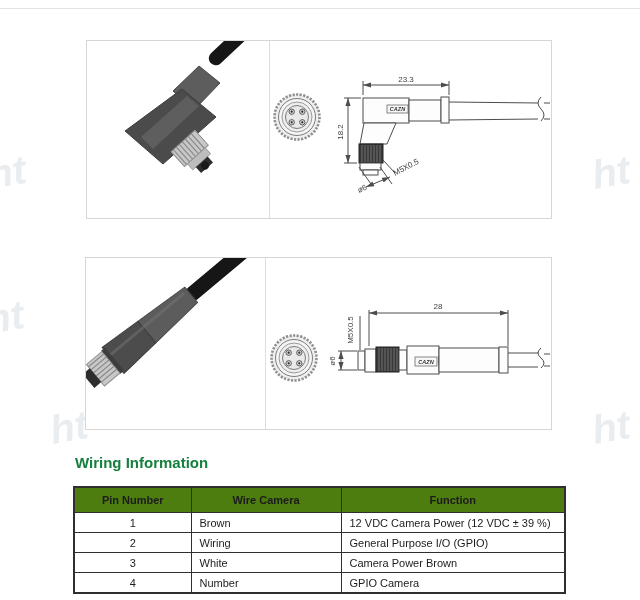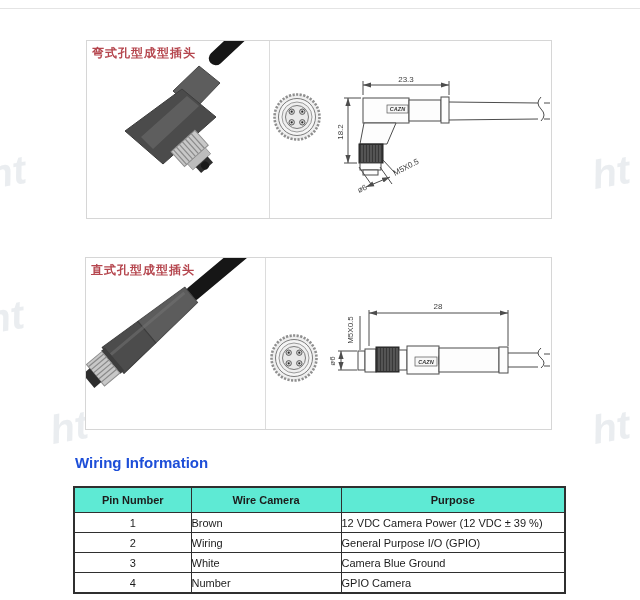--- a/index.html
+++ b/index.html
@@ -6,26 +6,26 @@
   .screen{position:relative;width:640px;height:600px;background:#ffffff;overflow:hidden;
           font-family:"Liberation Sans","DejaVu Sans",sans-serif;color:#222;}
   .top-rule{position:absolute;left:0;top:8px;width:640px;height:1px;background:#e4e4e4;}
   .conn-box{position:absolute;background:#fff;border:1px solid #d6d6d6;}
   .conn-box svg{position:absolute;left:0;top:0;}
   .vline{position:absolute;top:0;bottom:0;width:1px;background:#dcdcdc;}
   .cn-label{position:absolute;left:5px;top:4px;font-size:12px;font-weight:bold;color:#b5464e;
             letter-spacing:1px;white-space:nowrap;}
   .wm{position:absolute;font-style:italic;font-weight:bold;font-size:40px;
       color:rgba(140,155,170,0.18);transform:rotate(-10deg);pointer-events:none;user-select:none;}
-  .wiring-head{position:absolute;left:75px;top:454px;margin:0;font-size:15px;font-weight:bold;color:#1d4ed8;}
+  .wiring-head{position:absolute;left:75px;top:454px;margin:0;font-size:15px;font-weight:bold;color:#15803d;}
   .wiring-table{position:absolute;left:73px;top:486px;border-collapse:collapse;
                 border:2px solid #2f2f2f;font-size:11px;color:#1c1c1c;table-layout:fixed;}
-  .wiring-table th{border:1.5px solid #2f2f2f;background:#5eead4;font-weight:bold;
+  .wiring-table th{border:1.5px solid #2f2f2f;background:#4d7c0f;font-weight:bold;
                    height:22px;padding:1px 6px;text-align:center;}
-  .wiring-table td{border:1.5px solid #2f2f2f;height:17px;padding:1px 0;text-align:left;
+  .wiring-table td{border:1.5px solid #2f2f2f;height:17px;padding:1px 8px;text-align:left;
                    white-space:nowrap;overflow:hidden;}
   .wiring-table td.num{text-align:center;padding:1px 2px;}
   .dim{font-size:8px;fill:#3f3f3f;font-family:"Liberation Sans","DejaVu Sans",sans-serif;}
   .brand{font-size:5.5px;font-weight:bold;font-style:italic;fill:#333;
          font-family:"Liberation Sans","DejaVu Sans",sans-serif;}
   .ln{stroke:#4d4d4d;stroke-width:1;fill:none;}
   .part{stroke:#4d4d4d;stroke-width:1;fill:#fdfdfd;}
 </style>
 </head>
 <body>
@@ -131,21 +131,20 @@
         <line class="ln" x1="296" y1="119" x2="308" y2="132"></line>
         <text class="dim" x="308" y="135" transform="rotate(-28 308 135)">M5X0.5</text>
 
         <line class="ln" x1="272" y1="126" x2="284" y2="143"></line>
         <line class="ln" x1="293" y1="126" x2="305" y2="143"></line>
         <line class="ln" x1="279" y1="146" x2="303" y2="136" marker-start="url(#as1)" marker-end="url(#ae1)"></line>
         <text class="dim" x="272" y="152" transform="rotate(-25 272 152)">ø6</text>
       </g>
     </svg>
     <div class="vline" style="left:182px"></div>
-    <div class="cn-label">弯式孔型成型插头</div>
   </div>
 
   <div class="conn-box" style="left:85px;top:257px;width:465px;height:171px">
     <svg width="465" height="171" viewBox="0 0 465 171">
       <defs>
         <marker id="ae2" markerWidth="9" markerHeight="6" refX="8" refY="3" orient="auto" markerUnits="userSpaceOnUse">
           <path d="M0,0.4 L8,3 L0,5.6 Z" fill="#4d4d4d"></path>
           </marker>
         <marker id="as2" markerWidth="9" markerHeight="6" refX="0" refY="3" orient="auto" markerUnits="userSpaceOnUse">
           <path d="M8,0.4 L0,3 L8,5.6 Z" fill="#4d4d4d"></path>
@@ -223,53 +222,52 @@
         <line class="ln" x1="274" y1="92" x2="274" y2="58"></line>
         <text class="dim" x="267" y="72" text-anchor="middle" transform="rotate(-90 267 72)">M5X0.5</text>
 
         <line class="ln" x1="271" y1="93" x2="252" y2="93"></line>
         <line class="ln" x1="271" y1="112" x2="252" y2="112"></line>
         <line class="ln" x1="255" y1="93" x2="255" y2="112" marker-start="url(#as2)" marker-end="url(#ae2)"></line>
         <text class="dim" x="249" y="103" text-anchor="middle" transform="rotate(-90 249 103)">ø6</text>
       </g>
     </svg>
     <div class="vline" style="left:179px"></div>
-    <div class="cn-label">直式孔型成型插头</div>
   </div>
 
   <h2 class="wiring-head">Wiring Information</h2>
 
   <table class="wiring-table">
     <colgroup>
       <col style="width:117px">
         <col style="width:150px">
         <col style="width:224px">
     </colgroup>
     <thead>
       <tr>
         <th>Pin Number</th>
         <th>Wire Camera</th>
-        <th>Purpose</th>
+        <th>Function</th>
       </tr>
     </thead>
     <tbody>
       <tr>
         <td class="num">1</td>
         <td>Brown</td>
         <td>12 VDC Camera Power (12 VDC ± 39 %)</td>
       </tr>
       <tr>
         <td class="num">2</td>
         <td>Wiring</td>
         <td>General Purpose I/O (GPIO)</td>
       </tr>
       <tr>
         <td class="num">3</td>
         <td>White</td>
-        <td>Camera Blue Ground</td>
+        <td>Camera Power Brown</td>
       </tr>
       <tr>
         <td class="num">4</td>
         <td>Number</td>
         <td>GPIO Camera</td>
       </tr>
     </tbody>
   </table>
 </div>
 

